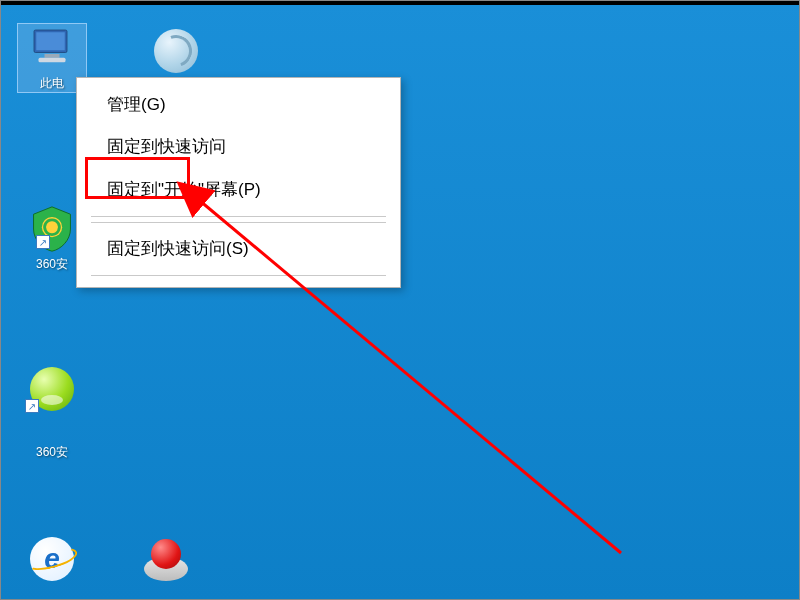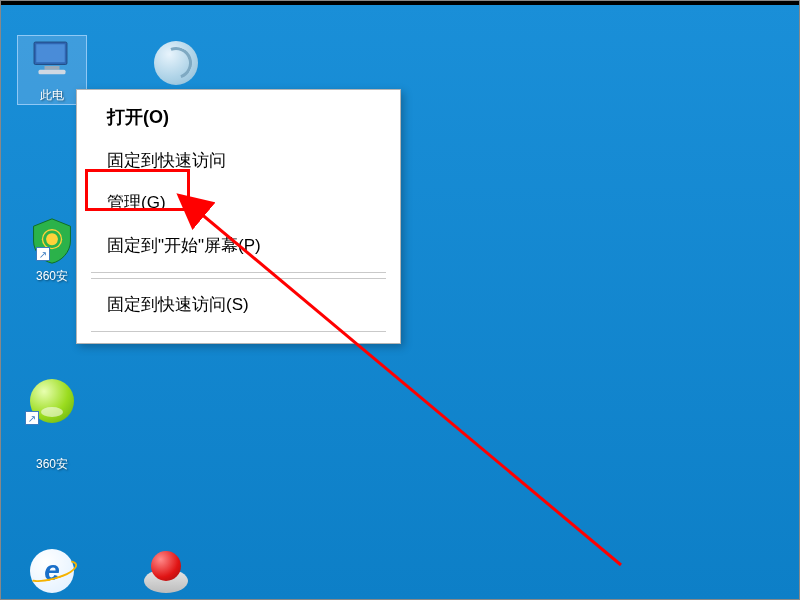--- a/index.html
+++ b/index.html
@@ -9,21 +9,21 @@
       background: linear-gradient(180deg, #1a8fd8 0%, #0d7fc7 100%);
       font-family: "Microsoft YaHei", "Segoe UI", sans-serif;
       position: relative;
       overflow: hidden;
       border: 1px solid #888;
     }
     .black-bar-top { position: absolute; top: 0; left: 0; right: 0; height: 4px; background: #000; }
 
     .desktop {
       position: absolute;
-      top: 4px; left: 0; right: 0; bottom: 0; margin-top: 12px;
+      top: 4px; left: 0; right: 0; bottom: 0;
     }
 
     .desktop-icon {
       position: absolute;
       width: 70px;
       text-align: center;
       cursor: pointer;
     }
     .desktop-icon .icon-img {
       width: 48px; height: 48px;
@@ -194,23 +194,22 @@
   </div>
 
   <div class="desktop-icon" style="left:130px; top:530px;">
     <div class="icon-img red-button-icon">
       <div class="base"></div>
         <div class="dome"></div>
     </div>
   </div>
 
   <div class="context-menu">
-    <div class="menu-item bold">打开(O)</div>
+    <div class="menu-item">管理(G)</div>
     <div class="menu-item">固定到快速访问</div>
-    <div class="menu-item">管理(G)</div>
     <div class="menu-item">固定到"开始"屏幕(P)</div>
     <div class="menu-sep"></div>
     <div class="menu-sep"></div>
     <div class="menu-item">固定到快速访问(S)</div>
     <div class="menu-sep"></div>
   </div>
 
   <div class="highlight-box"></div>
 
   <svg class="arrow-svg">

